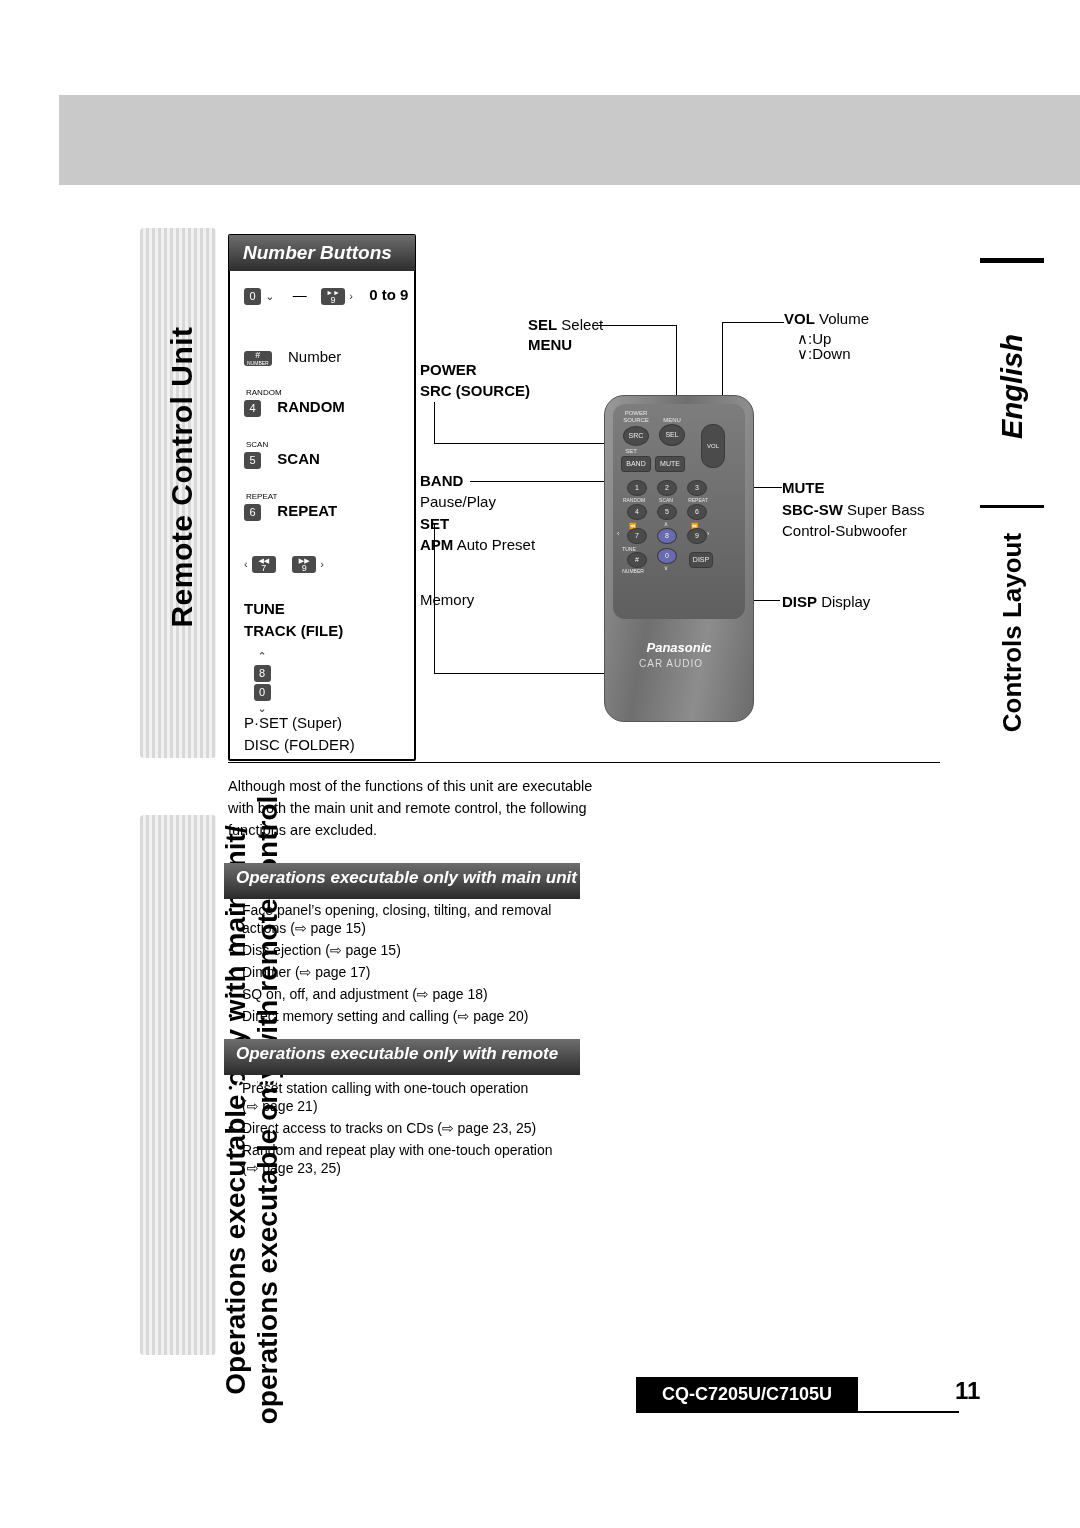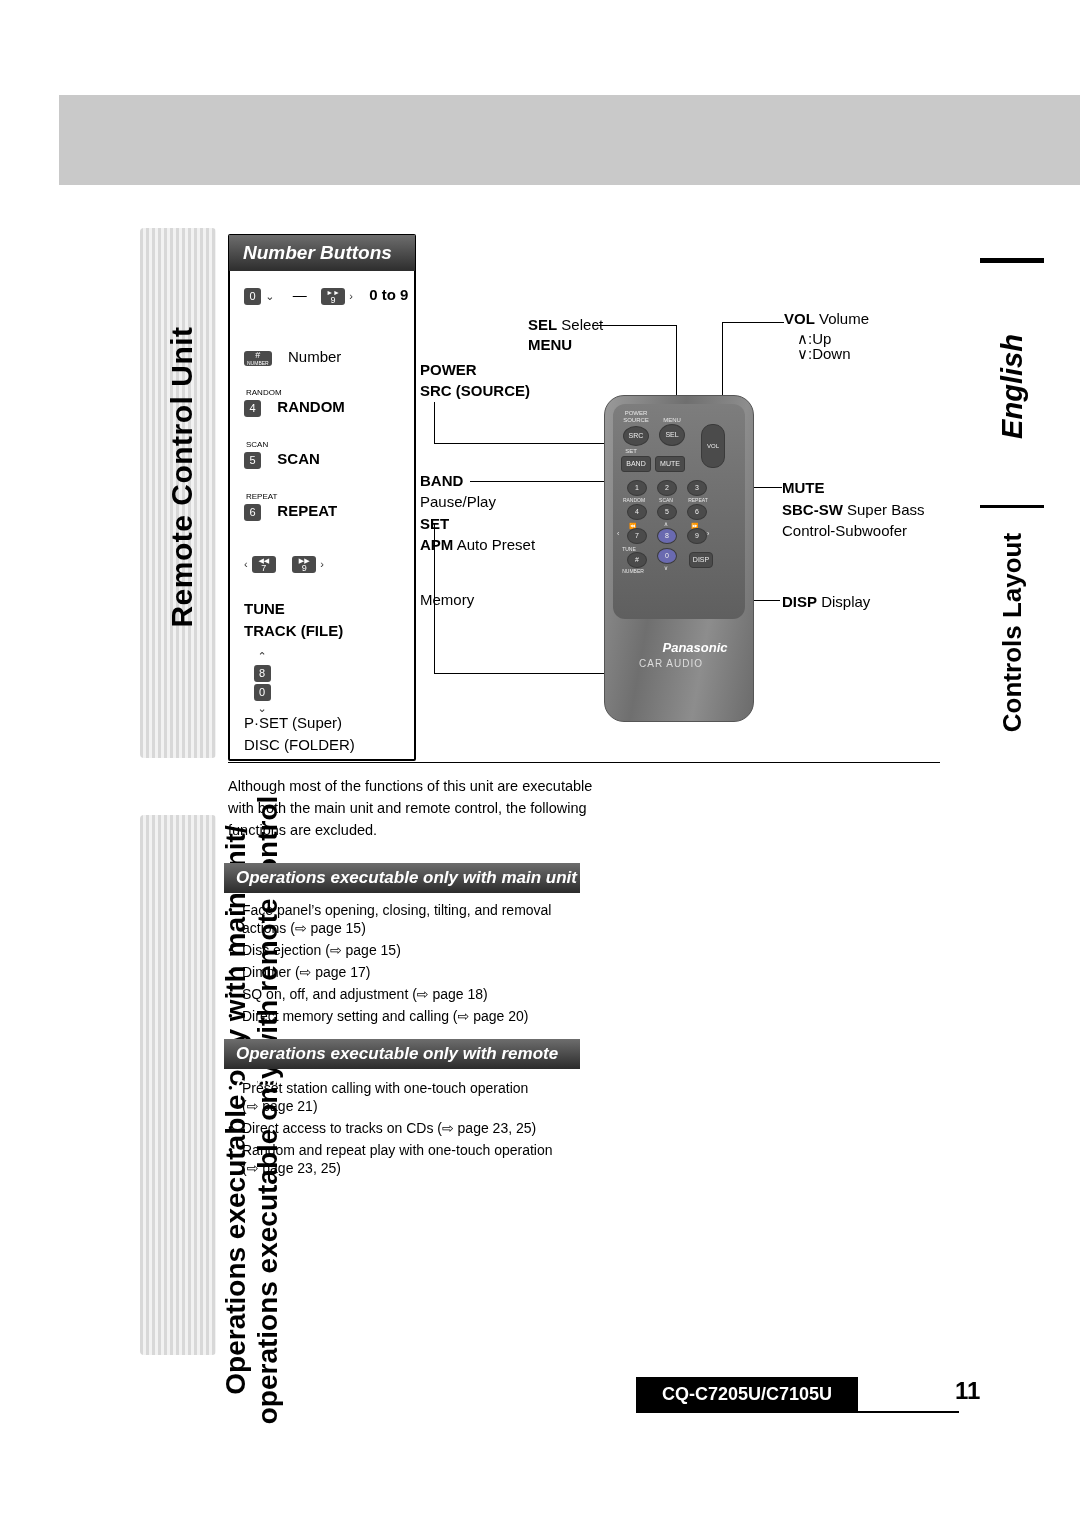--- a/index.html
+++ b/index.html
@@ -91,34 +91,34 @@
   .remote .screenarea{
     position:absolute;left:8px;top:8px;width:132px;height:215px;
     background:linear-gradient(#7d7d7d,#5f5f5f);border-radius:12px;
   }
   .btn{position:absolute;background:#4b4b4b;border-radius:3px;color:#eee;
        font-size:7px;text-align:center;line-height:11px;border:1px solid #3a3a3a;}
   .btn.round{border-radius:50%;}
   .lbl{position:absolute;font-size:6px;color:#e8e8e8;text-align:center;}
   .brand{
     position:absolute;left:0;top:244px;width:148px;text-align:center;
-    color:#fff;font-size:13px;font-weight:bold;font-style:italic;margin-left:16px;
+    color:#fff;font-size:13px;font-weight:bold;font-style:italic;
   }
   .brand2{
     position:absolute;left:0;top:262px;width:132px;text-align:center;
     color:#ddd;font-size:10px;letter-spacing:1px;
   }
 
   
   .ln{position:absolute;background:#000;}
 
   
   .intro{position:absolute;left:228px;top:775px;width:380px;font-size:14.5px;line-height:22px;}
   .secbar{
-    position:absolute;height:30px;background:linear-gradient(#6d6d6d,#2b2b2b);
+    position:absolute;height:36px;background:linear-gradient(#6d6d6d,#2b2b2b);
     color:#fff;font-weight:bold;font-style:italic;font-size:17px;line-height:30px;
     padding-left:12px;box-sizing:border-box;
   }
   .bullets{position:absolute;font-size:14px;line-height:20px;}
   .bullets div{position:relative;padding-left:14px;margin-bottom:2px;}
   .bullets div:before{content:"\25CF";position:absolute;left:0;top:0;font-size:8px;line-height:20px;}
   .bullets div.nob:before{content:"";}
 
   
   .footer-model{

